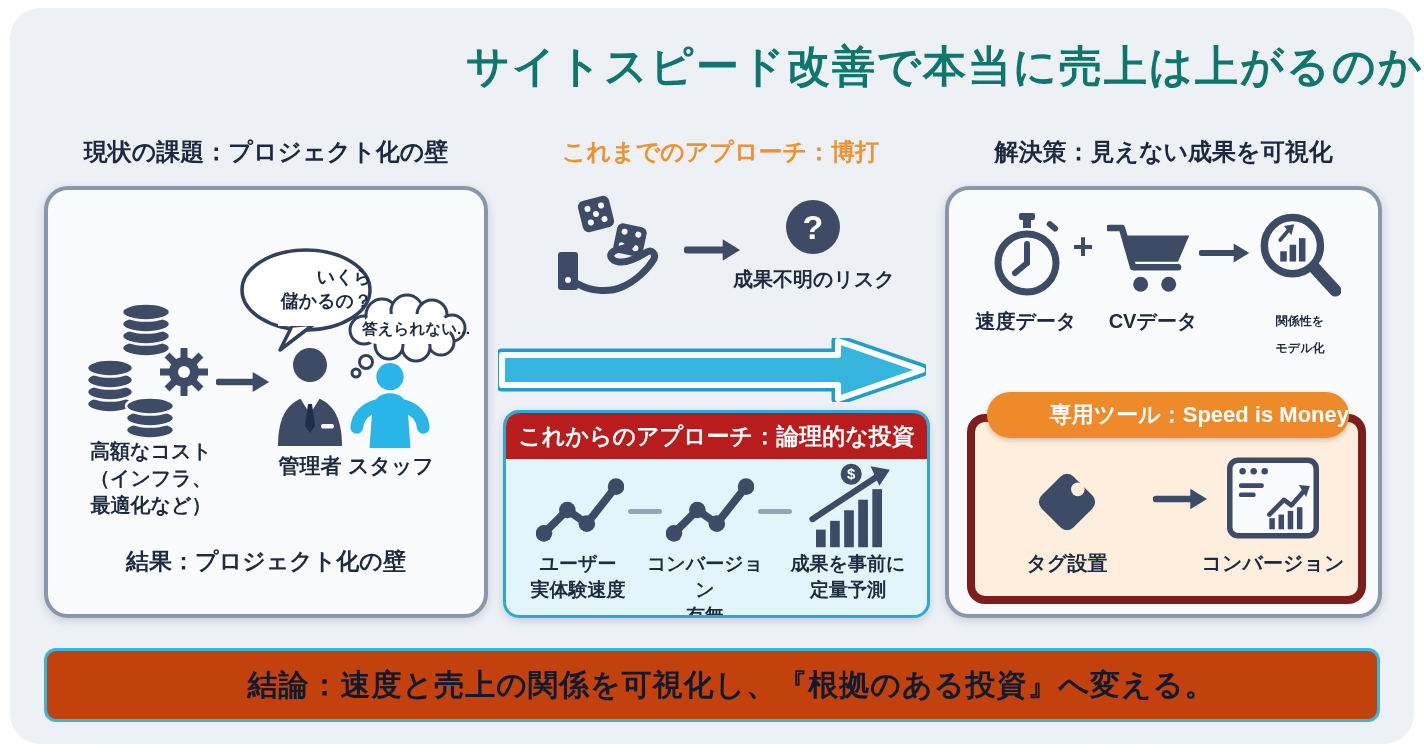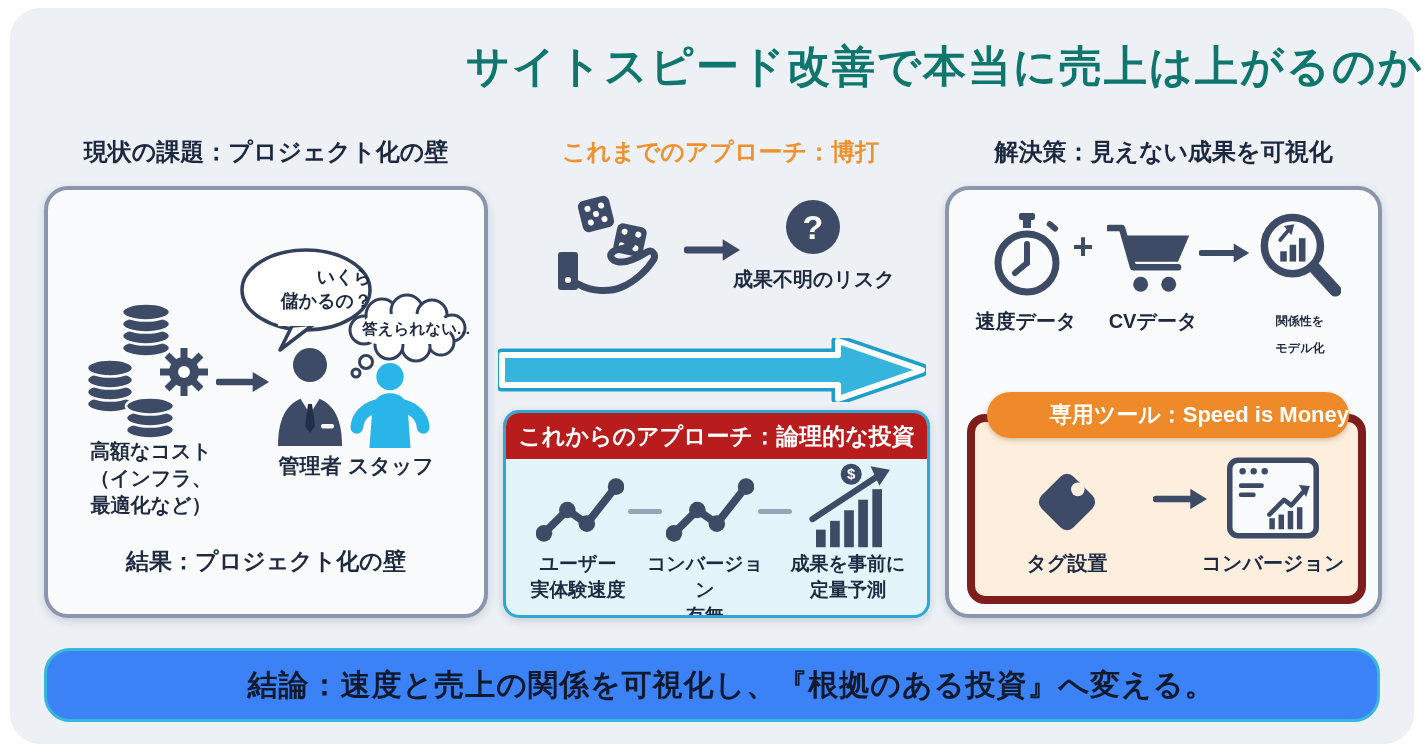--- a/index.html
+++ b/index.html
@@ -24,22 +24,22 @@
     border-radius:16px;background:#e3f4fb;box-sizing:border-box;overflow:hidden;
     box-shadow:0 3px 8px rgba(90,105,130,.25);}
   .approach-header{left:0;right:0;top:0;height:46px;background:#b91c1c;color:#fff;
     text-align:center;font-size:23px;font-weight:800;line-height:46px;}
   .dash{height:5px;background:#97a5b6;border-radius:3px;}
   .badge{left:38px;top:202px;width:362px;height:46px;border-radius:23px;background:#ef8a2b;
     color:#fff;text-align:right;font-size:22px;font-weight:800;line-height:46px;z-index:2;
     box-shadow:0 2px 5px rgba(150,90,20,.35);}
   .peach{left:18px;top:224px;width:399px;height:190px;background:#fdeedd;
     border:8px solid #7f1d1d;border-radius:18px;box-sizing:border-box;z-index:1;}
-  .conclusion{left:44px;top:648px;width:1336px;height:74px;background:#3b82f6;
-    border:3px solid #38b6dd;border-radius:26px;box-sizing:border-box;display:flex;
+  .conclusion{left:44px;top:648px;width:1336px;height:74px;background:#c2410c;
+    border:3px solid #38b6dd;border-radius:12px;box-sizing:border-box;display:flex;
     align-items:center;justify-content:center;font-size:30px;font-weight:900;color:#0f1a2e;
     letter-spacing:1px;padding-left:39px;}
   .plus{font-size:36px;font-weight:800;color:#3e4b66;text-align:center;}
   .bubble-text{position:absolute;text-align:right;font-weight:800;color:#1e2a40;}
 </style>
 </head>
 <body>
 
 <div class="canvas">
   <div class="card"></div>

